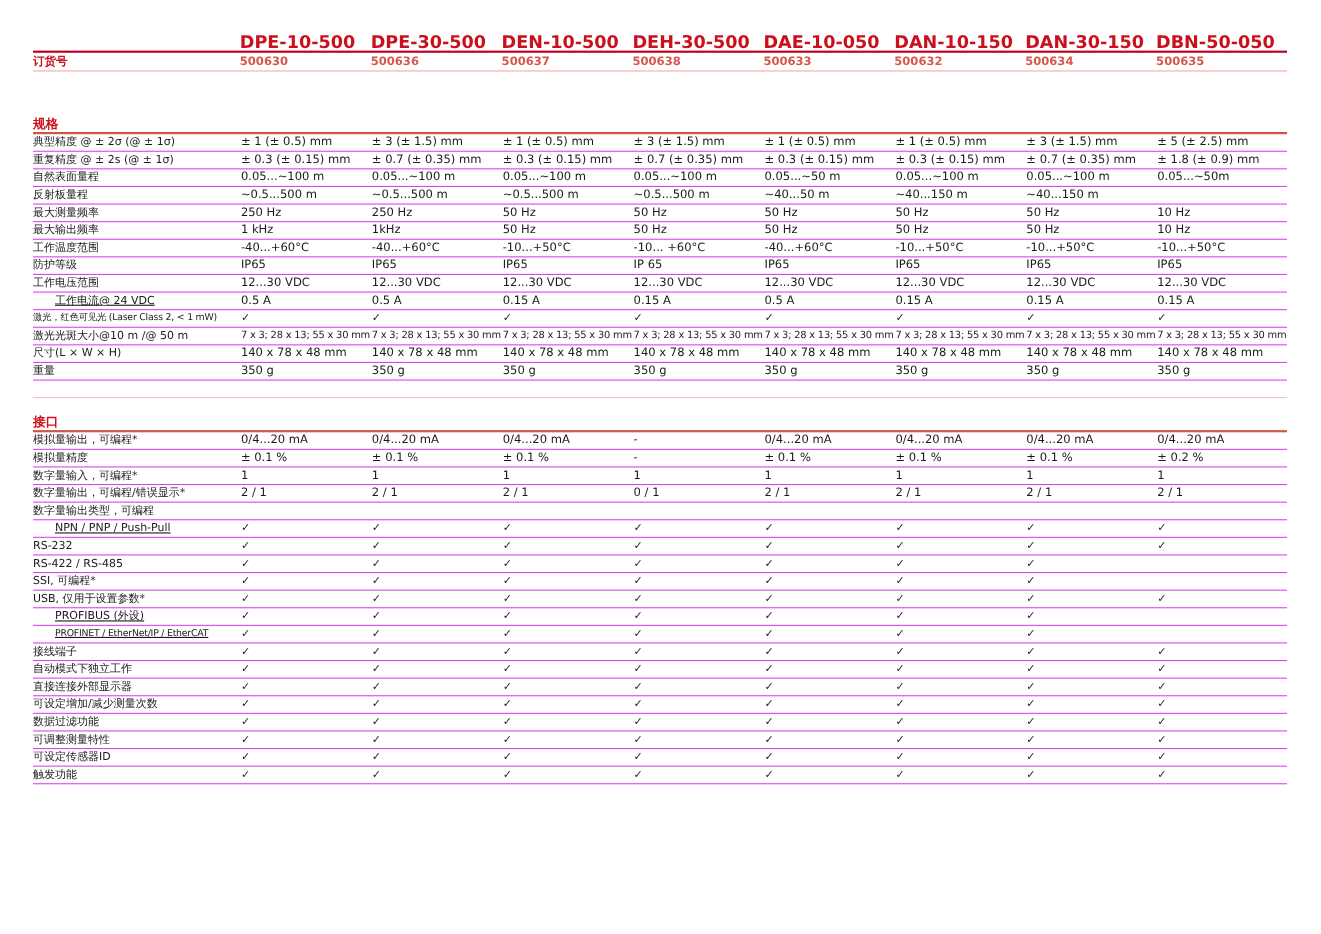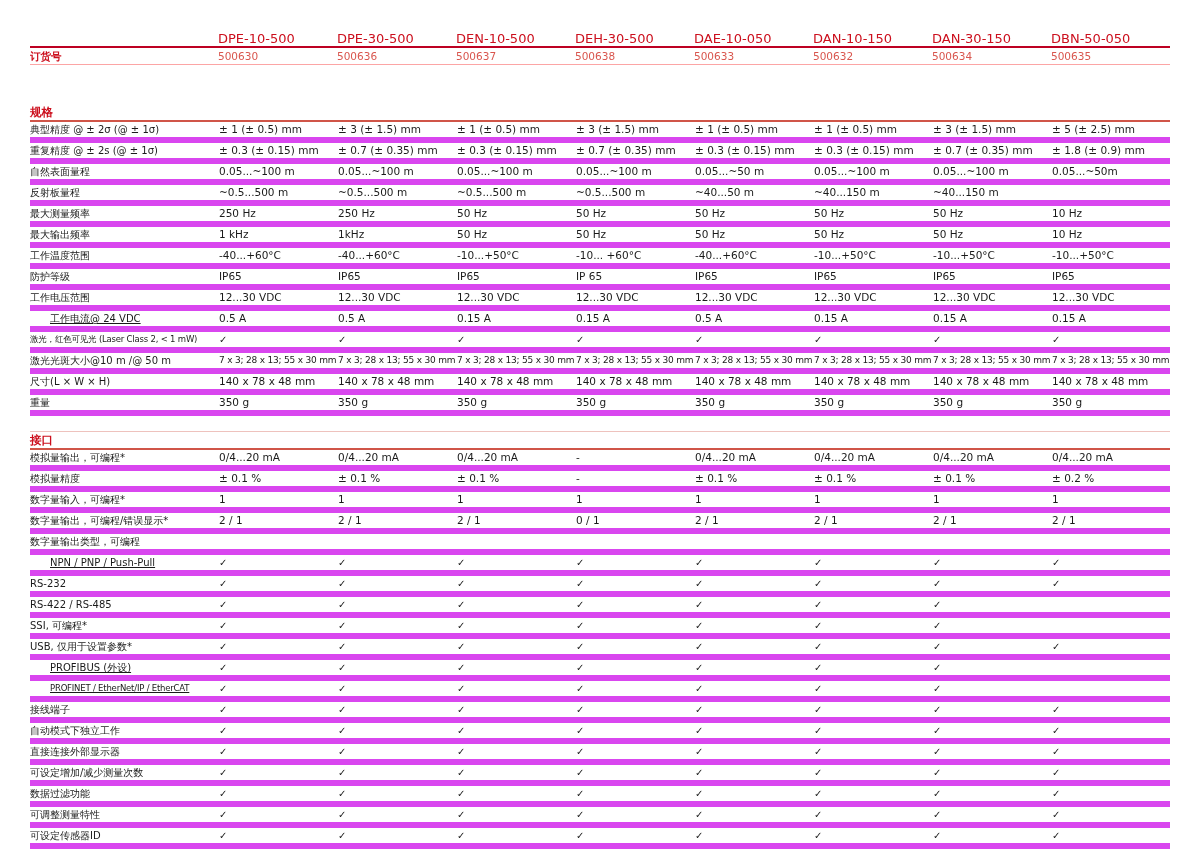--- a/index.html
+++ b/index.html
@@ -9,34 +9,34 @@
     color:#1a1a1a;
   }
   .page{padding:26px 31px 0 30px;}
   .trow{
     display:grid;
     grid-template-columns:188px repeat(8,119px);
     align-items:end;
   }
   .models-row{height:20px;border-bottom:2px solid #bd0022;}
   .model-cell{
-    font-size:13px;font-weight:normal;color:#cc0f1d;
+    font-size:16px;font-weight:bold;color:#cc0f1d;
     line-height:18px;white-space:nowrap;
   }
   .order-row{height:16px;border-bottom:1px solid #fca5a5;}
   .order-label{font-size:10.5px;font-weight:bold;color:#cc0f1d;line-height:15px;}
-  .order-val{font-size:10.5px;color:#d9564e;line-height:15px;}
+  .order-val{font-size:10.5px;color:#d9564e;line-height:15px;font-weight:bold;}
   .section-head{
     height:15px;line-height:15px;
     font-size:11.5px;font-weight:bold;color:#cc0f1d;
     border-bottom:2px solid #d05548;
     margin-top:40px;
   }
-  .gap-before{margin-top:15px;border-top:1px solid #eec2bd;padding-top:1px;}
-  .data-row{height:15px;border-bottom:6px solid #d946ef;}
+  .gap-before{margin-top:15px;border-top:1px solid #eec2bd;padding-top:14px;}
+  .data-row{height:15px;border-bottom:1px solid #d946ef;}
   .cell{line-height:15px;white-space:nowrap;overflow:hidden;}
   .label-cell{font-size:10px;color:#1a1a1a;}
   .label-cell.indent{padding-left:20px;text-decoration:underline;}
   .label-cell.tight-label{font-size:8.5px;letter-spacing:-0.2px;}
   .value-cell{font-size:10.5px;color:#1a1a1a;padding-left:1px;}
   .value-cell.tight{font-size:9px;letter-spacing:-0.2px;}
   .value-cell.check{font-size:10px;color:#222;}
 </style>
 </head>
 <body>

